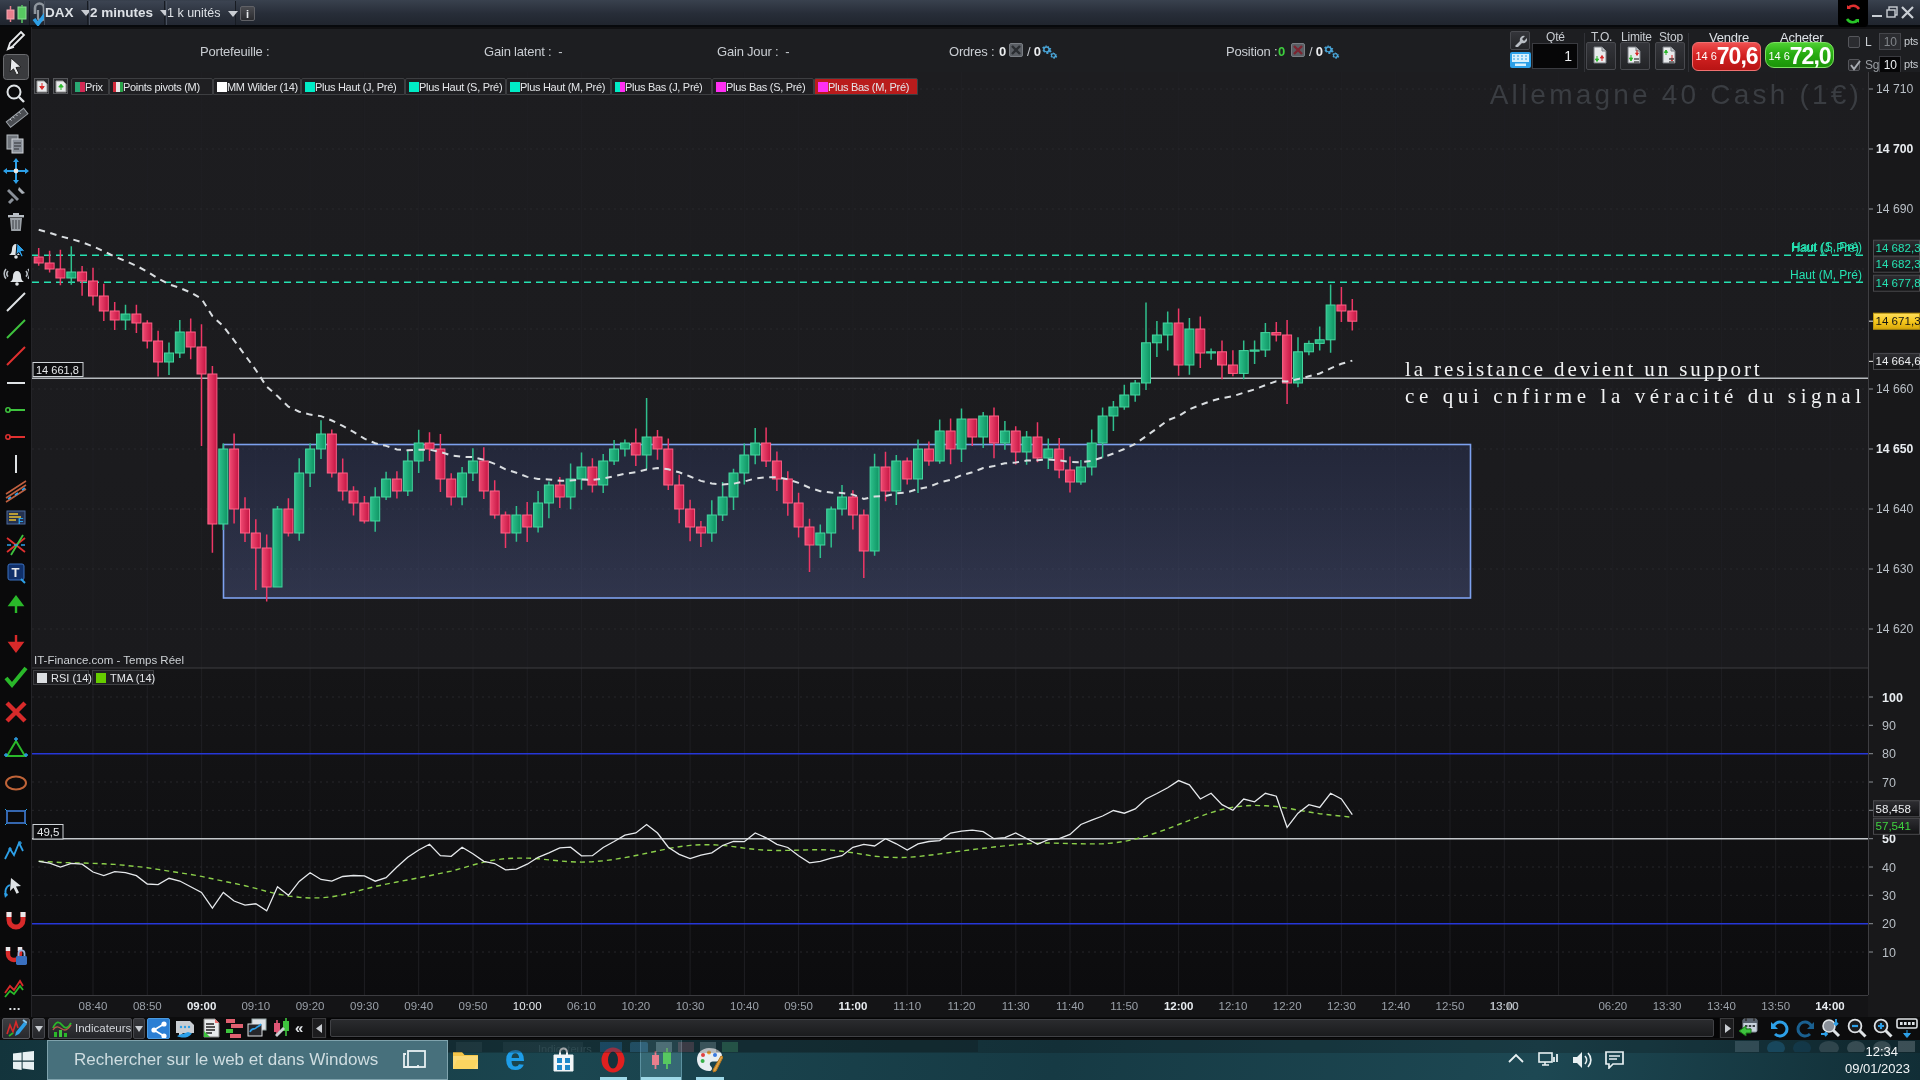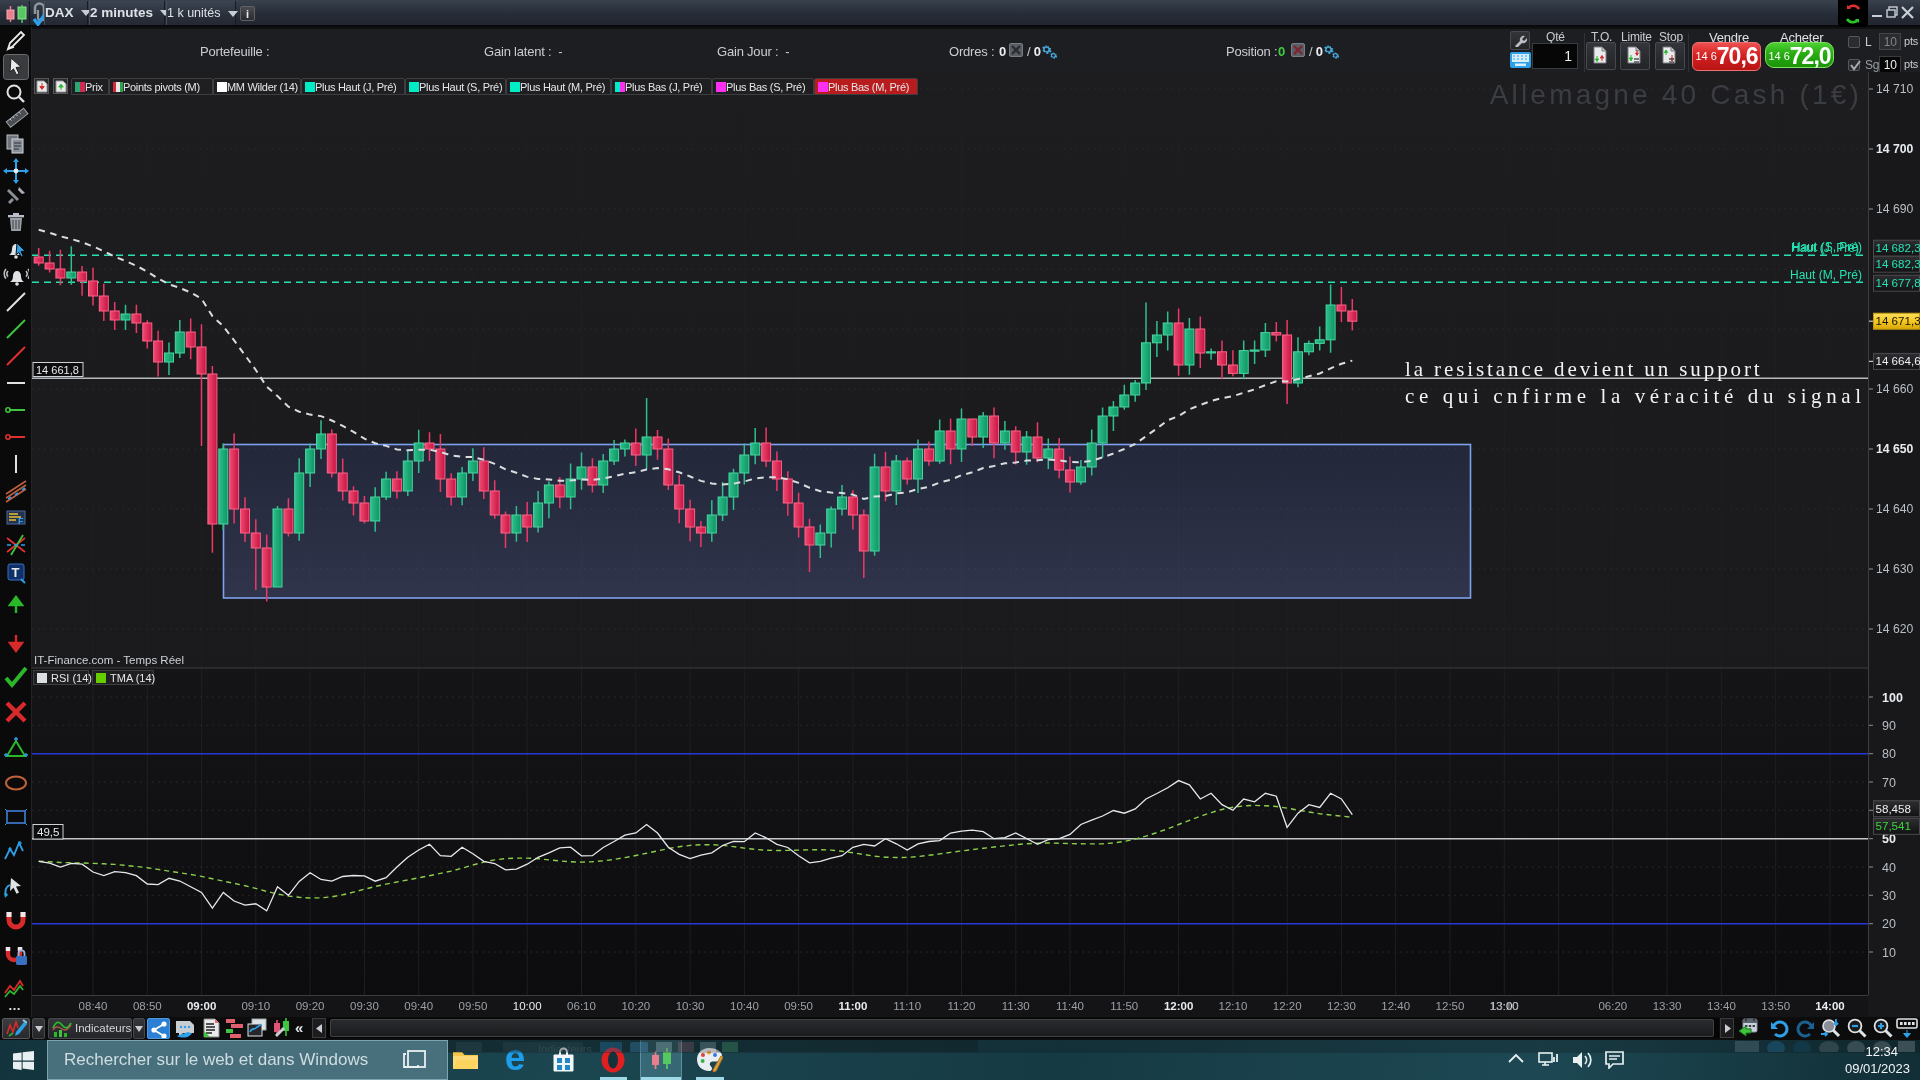--- a/index.html
+++ b/index.html
@@ -18,21 +18,21 @@
 .vband{position:absolute;top:3px;bottom:3px;width:1px;background:#303136}
 
 #lbar{left:0;top:27px;width:32px;height:990px;background:#0a0a0b;border-right:1px solid #242428}
 
 #bbar{left:0;top:1017px;width:1920px;height:23px;background:#0c0c0d}
 .bbtn{position:absolute;top:1018px;height:21px;background:linear-gradient(#323337,#232428);border:1px solid #434449;border-radius:2px}
 
 #task{left:0;top:1040px;width:1920px;height:40px;
  background:linear-gradient(100deg,#13343c,#1b4650 30%,#163a44 55%,#1d4853 80%,#112e36)}
 #search{position:absolute;left:47px;top:1040px;width:401px;height:40px;background:#47707c;border:1px solid #7fa3ad;
- color:#cfdde1;font-size:17px;line-height:38px;padding-left:16px}
+ color:#cfdde1;font-size:17px;line-height:38px;padding-left:26px}
 .underl{position:absolute;top:1077px;height:3px;background:#9fd9e8}
 .ghost{position:absolute;opacity:0.22;filter:blur(0.6px)}
 .trayt{position:absolute;color:#f2f5f7;text-align:center;right:8px}
 </style></head><body>
 <div id="root">
     <div id="tbar" class="abs"></div>
     <svg class="abs" style="left:6px;top:5px" width="22" height="18" viewBox="0 0 22 18">
       <rect x="1" y="5" width="7" height="9" fill="#e87f8d" stroke="#f5aab4"></rect>
       <path d="M4.5 1V5M4.5 14V17" stroke="#e87f8d" stroke-width="1.5"></path>
       <rect x="12" y="2" width="8" height="12" fill="#57c861" stroke="#8fe096"></rect>

